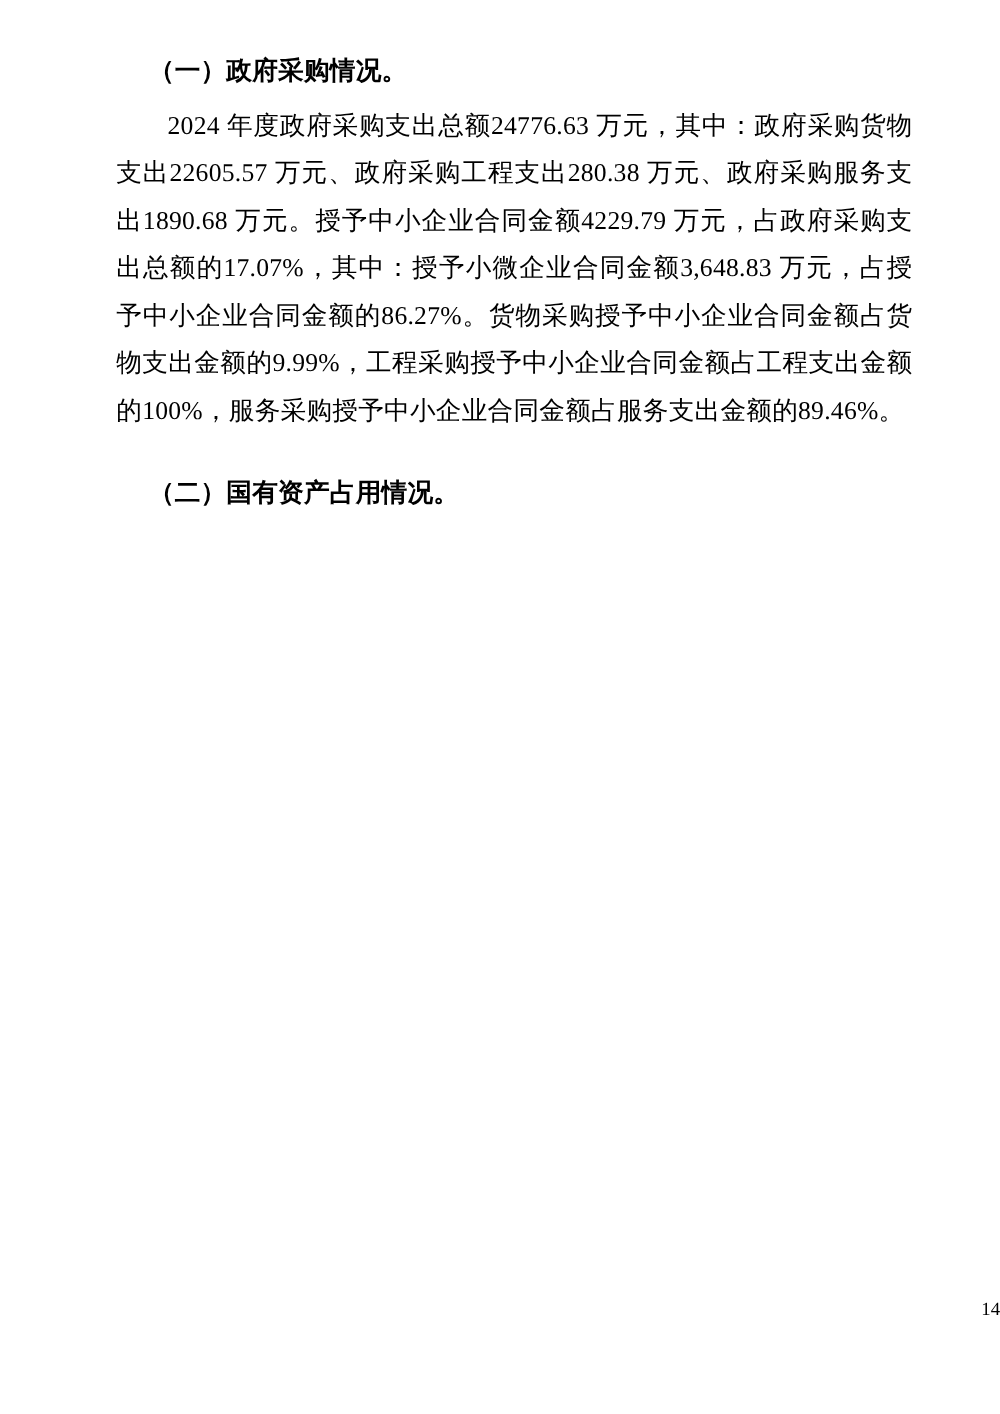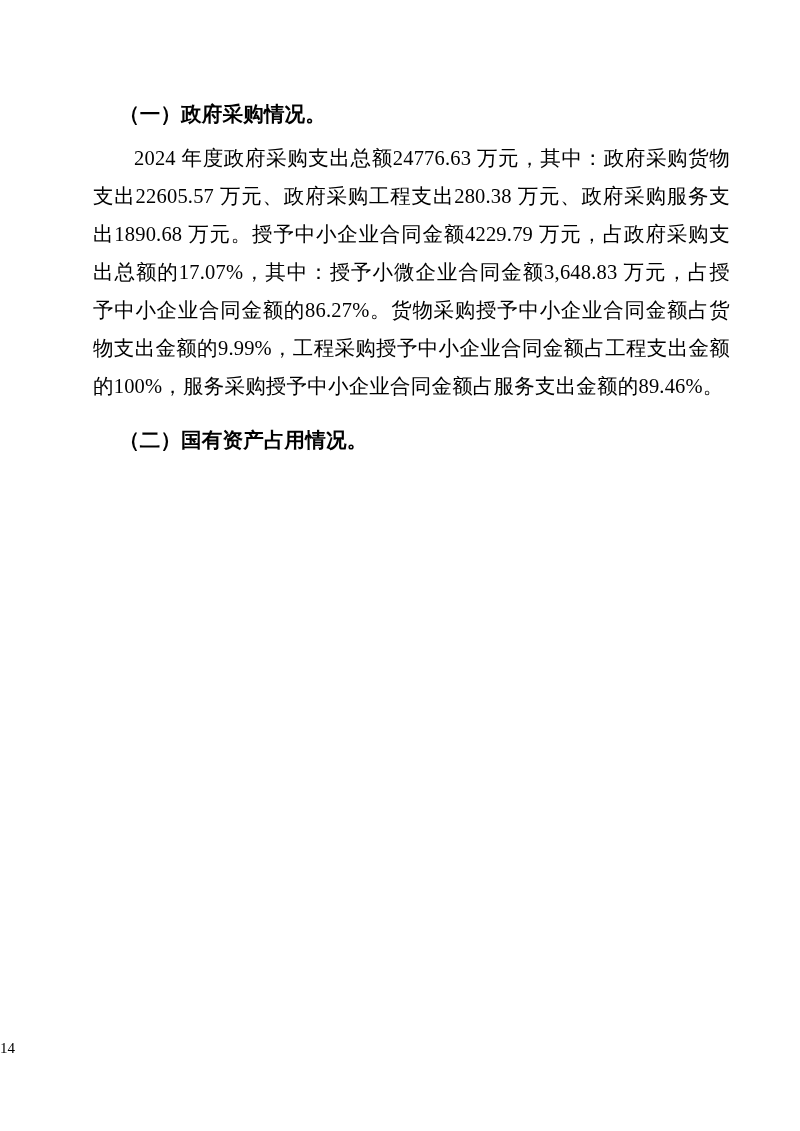--- a/index.html
+++ b/index.html
@@ -13,21 +13,21 @@
     font-family: "Liberation Serif", "DejaVu Serif", serif;
     color: #000000;
     position: relative;
     overflow: hidden;
   }
   .page {
     position: relative;
     width: 800px;
     height: 1131px;
     box-sizing: border-box;
-    padding: 95px 72px 0 78px;
+    padding: 38px 72px 0 78px;
   }
   .doc-body {
     width: 652px;
   }
   p {
     margin: 0 0 4px 0;
     font-size: 20.5px;
     line-height: 38px;
     text-align: justify;
     text-justify: inter-ideograph;
@@ -36,28 +36,28 @@
   .heading {
     text-indent: 2em;
     font-weight: bold;
     margin-bottom: 6px;
   }
   .para {
     text-indent: 2em;
     margin-left: 15px;
   }
   .section-gap {
-    margin-top: 16px;
+    margin-top: 28px;
   }
   .page-number {
     position: absolute;
     left: 0;
     right: 0;
     top: 1040px;
-    text-align: left;
+    text-align: right;
     font-size: 15px;
     font-family: "Liberation Serif", "DejaVu Serif", serif;
     color: #000000;
   }
 </style>
 </head>
 <body>
 
 <div class="page">
   <div class="doc-body">

